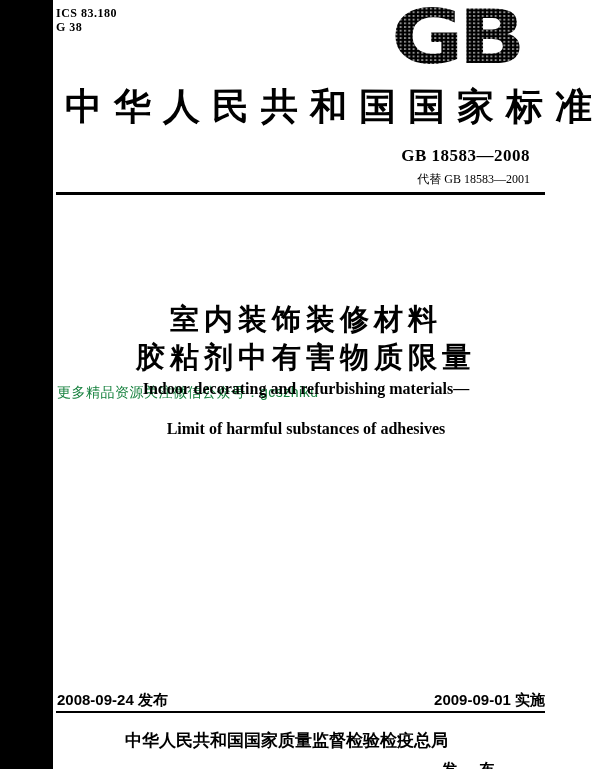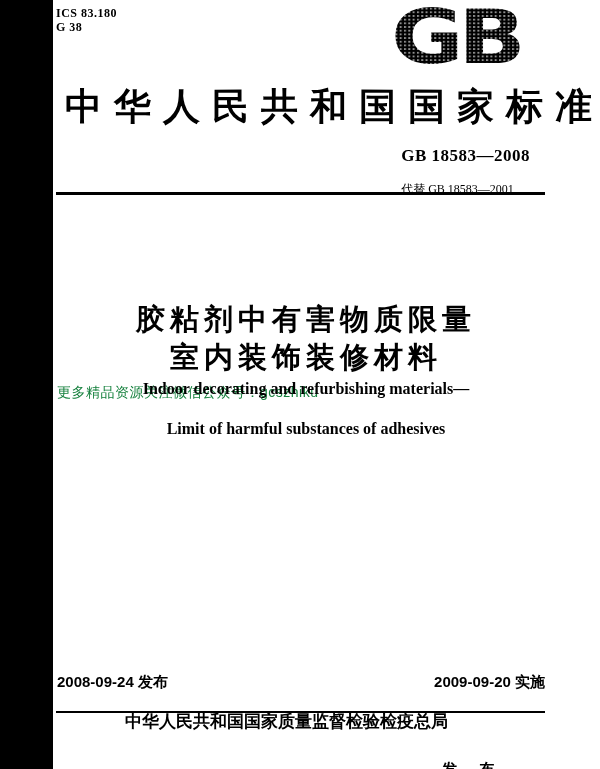--- a/index.html
+++ b/index.html
@@ -30,28 +30,28 @@
     -webkit-background-clip:text;background-clip:text;
     color:transparent;
   }
   .national-title{
     position:absolute;left:65px;top:86px;width:488px;
     font-size:37px;line-height:42px;font-weight:bold;
     text-align:justify;text-align-last:justify;
     white-space:nowrap;letter-spacing:12px;
   }
   .std-no{
-    position:absolute;right:70px;top:146px;
+    position:absolute;right:70px;top:146px;text-align:right;
   }
   .std-no .no-main{
     font-size:17px;font-weight:bold;letter-spacing:0.5px;line-height:19px;
     font-family:"Liberation Serif","DejaVu Serif",serif;
   }
   .std-no .no-replaces{
-    font-size:12px;line-height:14px;margin-top:17px;
+    font-size:12px;line-height:14px;margin-top:7px;
     font-family:"Liberation Serif","DejaVu Serif",serif;
   }
   .rule-top{
     position:absolute;left:56px;top:192px;width:489px;height:3px;background:#000;
   }
   .main-title{
     position:absolute;left:57px;top:300px;width:498px;text-align:center;
     font-weight:bold;
   }
   .main-title .cn-line{
@@ -63,29 +63,29 @@
     color:#15803d;
     white-space:nowrap;
   }
   .en-title{
     position:absolute;left:57px;top:380px;width:498px;text-align:center;
     font-family:"Liberation Serif","DejaVu Serif",serif;
     font-weight:bold;font-size:16px;line-height:18px;
   }
   .en-title .en-line2{margin-top:22px;}
   .dates-row{
-    position:absolute;left:57px;top:673px;width:488px;
+    position:absolute;left:57px;top:691px;width:488px;
     display:flex;justify-content:space-between;
     font-weight:bold;font-size:15px;line-height:18px;
   }
   .rule-bottom{
     position:absolute;left:56px;top:711px;width:489px;height:2px;background:#000;
   }
   .issuer-block{
-    position:absolute;left:125px;top:712px;width:308px;
+    position:absolute;left:125px;top:731px;width:308px;
     font-weight:bold;
   }
   .issuer-line1{
     font-size:17px;line-height:20px;white-space:nowrap;
   }
   .issuer-line2{
     font-size:17px;line-height:20px;
     text-align:justify;text-align-last:justify;
   }
   .publish-label{
@@ -110,34 +110,34 @@
   <div class="national-title">中华人民共和国国家标准</div>
 
   <div class="std-no">
     <div class="no-main">GB 18583—2008</div>
     <div class="no-replaces">代替 GB 18583—2001</div>
   </div>
 
   <div class="rule-top"></div>
 
   <div class="main-title">
+    <div class="cn-line">室内装饰装修材料</div>
     <div class="cn-line">胶粘剂中有害物质限量</div>
-    <div class="cn-line">室内装饰装修材料</div>
   </div>
 
   <div class="watermark">更多精品资源关注微信公众号：gcszhiku</div>
 
   <div class="en-title">
     <div class="en-line1">Indoor decorating and refurbishing materials—</div>
     <div class="en-line2">Limit of harmful substances of adhesives</div>
   </div>
 
   <div class="dates-row">
     <span>2008-09-24 发布</span>
-    <span>2009-09-20 实施</span>
+    <span>2009-09-01 实施</span>
   </div>
 
   <div class="rule-bottom"></div>
 
   <div class="issuer-block">
     <div class="issuer-line1">中华人民共和国国家质量监督检验检疫总局</div>
   </div>
 
   <div class="publish-label">发 布</div>
 

